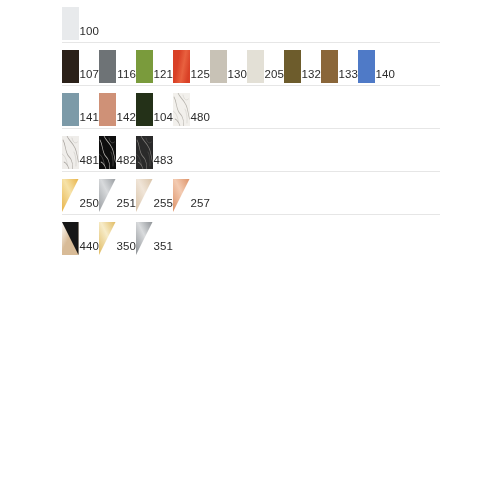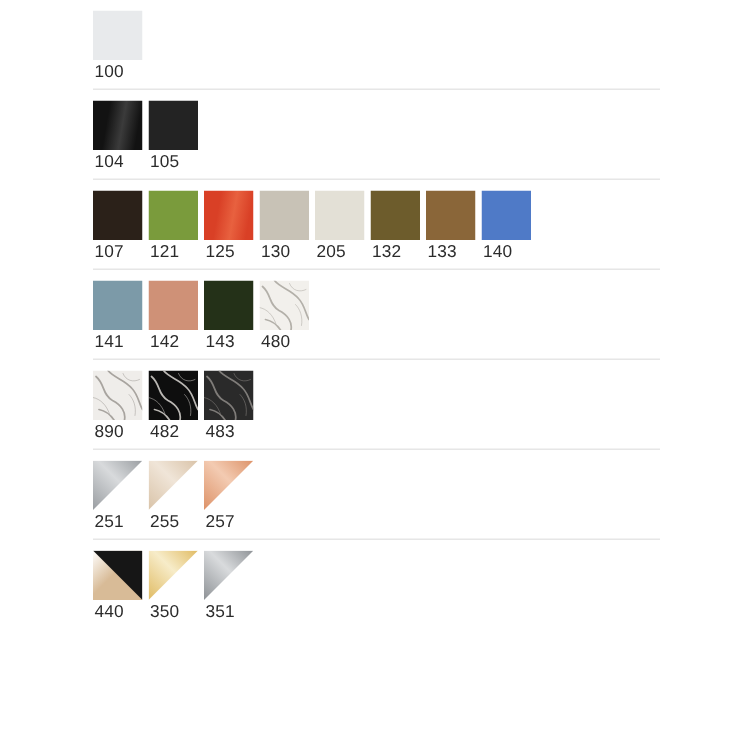--- a/index.html
+++ b/index.html
@@ -41,22 +41,22 @@
   .swatch-strip {
     display: flex;
     flex-direction: row;
     align-items: flex-start;
   }
 
   .swatch-cell {
     width: 37px;
     flex: 0 0 37px;
     display: flex;
-    flex-direction: column;
-    align-items: flex-start;
+    flex-direction: row;
+    align-items: flex-end;
   }
 
   .swatch-chip {
     position: relative;
     width: 33px;
     height: 33px;
     overflow: hidden;
     background: #ffffff;
   }
 
@@ -95,103 +95,93 @@
             <div class="chip-fill" style="background: rgb(232, 234, 236);"></div>
           </div>
           <div class="swatch-label">100</div>
         </div>
       </div>
     </div>
     <div class="swatch-row">
       <div class="swatch-strip">
         <div class="swatch-cell">
           <div class="swatch-chip">
-            <div class="chip-fill" style="background: linear-gradient(100deg, rgb(18, 18, 18) 0%, rgb(18, 18, 18) 30%, rgb(59, 59, 59) 58%, rgb(18, 18, 18) 86%, rgb(18, 18, 18) 100%);"></div>
+            <div class="chip-fill" style="background: rgb(43, 33, 25);"></div>
+          </div>
+          <div class="swatch-label">107</div>
+        </div>
+        <div class="swatch-cell">
+          <div class="swatch-chip">
+            <div class="chip-fill" style="background: rgb(110, 115, 118);"></div>
+          </div>
+          <div class="swatch-label">116</div>
+        </div>
+        <div class="swatch-cell">
+          <div class="swatch-chip">
+            <div class="chip-fill" style="background: rgb(122, 155, 60);"></div>
+          </div>
+          <div class="swatch-label">121</div>
+        </div>
+        <div class="swatch-cell">
+          <div class="swatch-chip">
+            <div class="chip-fill" style="background: linear-gradient(100deg, rgb(217, 64, 38) 0%, rgb(217, 64, 38) 30%, rgb(232, 97, 63) 58%, rgb(217, 64, 38) 86%, rgb(217, 64, 38) 100%);"></div>
+          </div>
+          <div class="swatch-label">125</div>
+        </div>
+        <div class="swatch-cell">
+          <div class="swatch-chip">
+            <div class="chip-fill" style="background: rgb(200, 194, 182);"></div>
+          </div>
+          <div class="swatch-label">130</div>
+        </div>
+        <div class="swatch-cell">
+          <div class="swatch-chip">
+            <div class="chip-fill" style="background: rgb(227, 224, 214);"></div>
+          </div>
+          <div class="swatch-label">205</div>
+        </div>
+        <div class="swatch-cell">
+          <div class="swatch-chip">
+            <div class="chip-fill" style="background: rgb(109, 92, 44);"></div>
+          </div>
+          <div class="swatch-label">132</div>
+        </div>
+        <div class="swatch-cell">
+          <div class="swatch-chip">
+            <div class="chip-fill" style="background: rgb(138, 102, 57);"></div>
+          </div>
+          <div class="swatch-label">133</div>
+        </div>
+        <div class="swatch-cell">
+          <div class="swatch-chip">
+            <div class="chip-fill" style="background: rgb(79, 122, 199);"></div>
+          </div>
+          <div class="swatch-label">140</div>
+        </div>
+      </div>
+    </div>
+    <div class="swatch-row">
+      <div class="swatch-strip">
+        <div class="swatch-cell">
+          <div class="swatch-chip">
+            <div class="chip-fill" style="background: rgb(124, 154, 168);"></div>
+          </div>
+          <div class="swatch-label">141</div>
+        </div>
+        <div class="swatch-cell">
+          <div class="swatch-chip">
+            <div class="chip-fill" style="background: rgb(207, 145, 119);"></div>
+          </div>
+          <div class="swatch-label">142</div>
+        </div>
+        <div class="swatch-cell">
+          <div class="swatch-chip">
+            <div class="chip-fill" style="background: rgb(36, 49, 24);"></div>
           </div>
           <div class="swatch-label">104</div>
-        </div>
-        <div class="swatch-cell">
-          <div class="swatch-chip">
-            <div class="chip-fill" style="background: rgb(35, 35, 35);"></div>
-          </div>
-          <div class="swatch-label">105</div>
-        </div>
-      </div>
-    </div>
-    <div class="swatch-row">
-      <div class="swatch-strip">
-        <div class="swatch-cell">
-          <div class="swatch-chip">
-            <div class="chip-fill" style="background: rgb(43, 33, 25);"></div>
-          </div>
-          <div class="swatch-label">107</div>
-        </div>
-        <div class="swatch-cell">
-          <div class="swatch-chip">
-            <div class="chip-fill" style="background: rgb(122, 155, 60);"></div>
-          </div>
-          <div class="swatch-label">121</div>
-        </div>
-        <div class="swatch-cell">
-          <div class="swatch-chip">
-            <div class="chip-fill" style="background: linear-gradient(100deg, rgb(217, 64, 38) 0%, rgb(217, 64, 38) 30%, rgb(232, 97, 63) 58%, rgb(217, 64, 38) 86%, rgb(217, 64, 38) 100%);"></div>
-          </div>
-          <div class="swatch-label">125</div>
-        </div>
-        <div class="swatch-cell">
-          <div class="swatch-chip">
-            <div class="chip-fill" style="background: rgb(200, 194, 182);"></div>
-          </div>
-          <div class="swatch-label">130</div>
-        </div>
-        <div class="swatch-cell">
-          <div class="swatch-chip">
-            <div class="chip-fill" style="background: rgb(227, 224, 214);"></div>
-          </div>
-          <div class="swatch-label">205</div>
-        </div>
-        <div class="swatch-cell">
-          <div class="swatch-chip">
-            <div class="chip-fill" style="background: rgb(109, 92, 44);"></div>
-          </div>
-          <div class="swatch-label">132</div>
-        </div>
-        <div class="swatch-cell">
-          <div class="swatch-chip">
-            <div class="chip-fill" style="background: rgb(138, 102, 57);"></div>
-          </div>
-          <div class="swatch-label">133</div>
-        </div>
-        <div class="swatch-cell">
-          <div class="swatch-chip">
-            <div class="chip-fill" style="background: rgb(79, 122, 199);"></div>
-          </div>
-          <div class="swatch-label">140</div>
-        </div>
-      </div>
-    </div>
-    <div class="swatch-row">
-      <div class="swatch-strip">
-        <div class="swatch-cell">
-          <div class="swatch-chip">
-            <div class="chip-fill" style="background: rgb(124, 154, 168);"></div>
-          </div>
-          <div class="swatch-label">141</div>
-        </div>
-        <div class="swatch-cell">
-          <div class="swatch-chip">
-            <div class="chip-fill" style="background: rgb(207, 145, 119);"></div>
-          </div>
-          <div class="swatch-label">142</div>
-        </div>
-        <div class="swatch-cell">
-          <div class="swatch-chip">
-            <div class="chip-fill" style="background: rgb(36, 49, 24);"></div>
-          </div>
-          <div class="swatch-label">143</div>
         </div>
         <div class="swatch-cell">
           <div class="swatch-chip">
             <div class="chip-fill" style="background: rgb(242, 240, 236);">
               <svg class="marble-svg" viewBox="0 0 33 33" preserveAspectRatio="none">
                 <path d="M2,4 C8,9 6,16 13,20 C19,23 22,28 21,33" fill="none" stroke="#a8a49e" stroke-width="1.15" stroke-linecap="round" opacity="0.85"></path>
                 <path d="M0,18 C5,19 9,23 11,29" fill="none" stroke="#a8a49e" stroke-width="0.6" stroke-linecap="round" opacity="0.55"></path>
                 <path d="M10,0 C14,5 21,6 26,12 C30,16 31,23 33,26" fill="none" stroke="#a8a49e" stroke-width="1.15" stroke-linecap="round" opacity="0.85"></path>
                 <path d="M20,2 C22,7 27,8 31,6" fill="none" stroke="#a8a49e" stroke-width="0.6" stroke-linecap="round" opacity="0.55"></path>
                 <path d="M4,26 C9,27 12,30 14,33" fill="none" stroke="#a8a49e" stroke-width="1.15" stroke-linecap="round" opacity="0.85"></path>
@@ -211,21 +201,21 @@
               <svg class="marble-svg" viewBox="0 0 33 33" preserveAspectRatio="none">
                 <path d="M2,4 C8,9 6,16 13,20 C19,23 22,28 21,33" fill="none" stroke="#9b9792" stroke-width="1.15" stroke-linecap="round" opacity="0.85"></path>
                 <path d="M0,18 C5,19 9,23 11,29" fill="none" stroke="#9b9792" stroke-width="0.6" stroke-linecap="round" opacity="0.55"></path>
                 <path d="M10,0 C14,5 21,6 26,12 C30,16 31,23 33,26" fill="none" stroke="#9b9792" stroke-width="1.15" stroke-linecap="round" opacity="0.85"></path>
                 <path d="M20,2 C22,7 27,8 31,6" fill="none" stroke="#9b9792" stroke-width="0.6" stroke-linecap="round" opacity="0.55"></path>
                 <path d="M4,26 C9,27 12,30 14,33" fill="none" stroke="#9b9792" stroke-width="1.15" stroke-linecap="round" opacity="0.85"></path>
                 <path d="M24,16 C27,19 29,24 28,30" fill="none" stroke="#9b9792" stroke-width="0.6" stroke-linecap="round" opacity="0.55"></path>
               </svg>
             </div>
           </div>
-          <div class="swatch-label">890</div>
+          <div class="swatch-label">481</div>
         </div>
         <div class="swatch-cell">
           <div class="swatch-chip">
             <div class="chip-fill" style="background: rgb(14, 14, 14);">
               <svg class="marble-svg" viewBox="0 0 33 33" preserveAspectRatio="none">
                 <path d="M2,4 C8,9 6,16 13,20 C19,23 22,28 21,33" fill="none" stroke="#d8d5d0" stroke-width="1.15" stroke-linecap="round" opacity="0.85"></path>
                 <path d="M0,18 C5,19 9,23 11,29" fill="none" stroke="#d8d5d0" stroke-width="0.6" stroke-linecap="round" opacity="0.55"></path>
                 <path d="M10,0 C14,5 21,6 26,12 C30,16 31,23 33,26" fill="none" stroke="#d8d5d0" stroke-width="1.15" stroke-linecap="round" opacity="0.85"></path>
                 <path d="M20,2 C22,7 27,8 31,6" fill="none" stroke="#d8d5d0" stroke-width="0.6" stroke-linecap="round" opacity="0.55"></path>
                 <path d="M4,26 C9,27 12,30 14,33" fill="none" stroke="#d8d5d0" stroke-width="1.15" stroke-linecap="round" opacity="0.85"></path>
@@ -252,20 +242,37 @@
         </div>
       </div>
     </div>
     <div class="swatch-row">
       <div class="swatch-strip">
         <div class="swatch-cell">
           <div class="swatch-chip">
             <div class="chip-fill" style="background: rgb(255, 255, 255);">
               <svg class="tri-svg" viewBox="0 0 33 33" preserveAspectRatio="none">
                 <defs>
+                  <linearGradient id="g_250" x1="0" y1="1" x2="1" y2="0">
+                    <stop offset="0%" stop-color="#e8b44a"></stop>
+                    <stop offset="55%" stop-color="#f6e2a8"></stop>
+                    <stop offset="100%" stop-color="#e8b44a"></stop>
+                  </linearGradient>
+                </defs>
+                <polygon points="0,0 33,0 0,33" fill="url(#g_250)"></polygon>
+              </svg>
+            </div>
+          </div>
+          <div class="swatch-label">250</div>
+        </div>
+        <div class="swatch-cell">
+          <div class="swatch-chip">
+            <div class="chip-fill" style="background: rgb(255, 255, 255);">
+              <svg class="tri-svg" viewBox="0 0 33 33" preserveAspectRatio="none">
+                <defs>
                   <linearGradient id="g_251" x1="0" y1="1" x2="1" y2="0">
                     <stop offset="0%" stop-color="#9a9ea2"></stop>
                     <stop offset="55%" stop-color="#d8dadc"></stop>
                     <stop offset="100%" stop-color="#9a9ea2"></stop>
                   </linearGradient>
                 </defs>
                 <polygon points="0,0 33,0 0,33" fill="url(#g_251)"></polygon>
               </svg>
             </div>
           </div>

